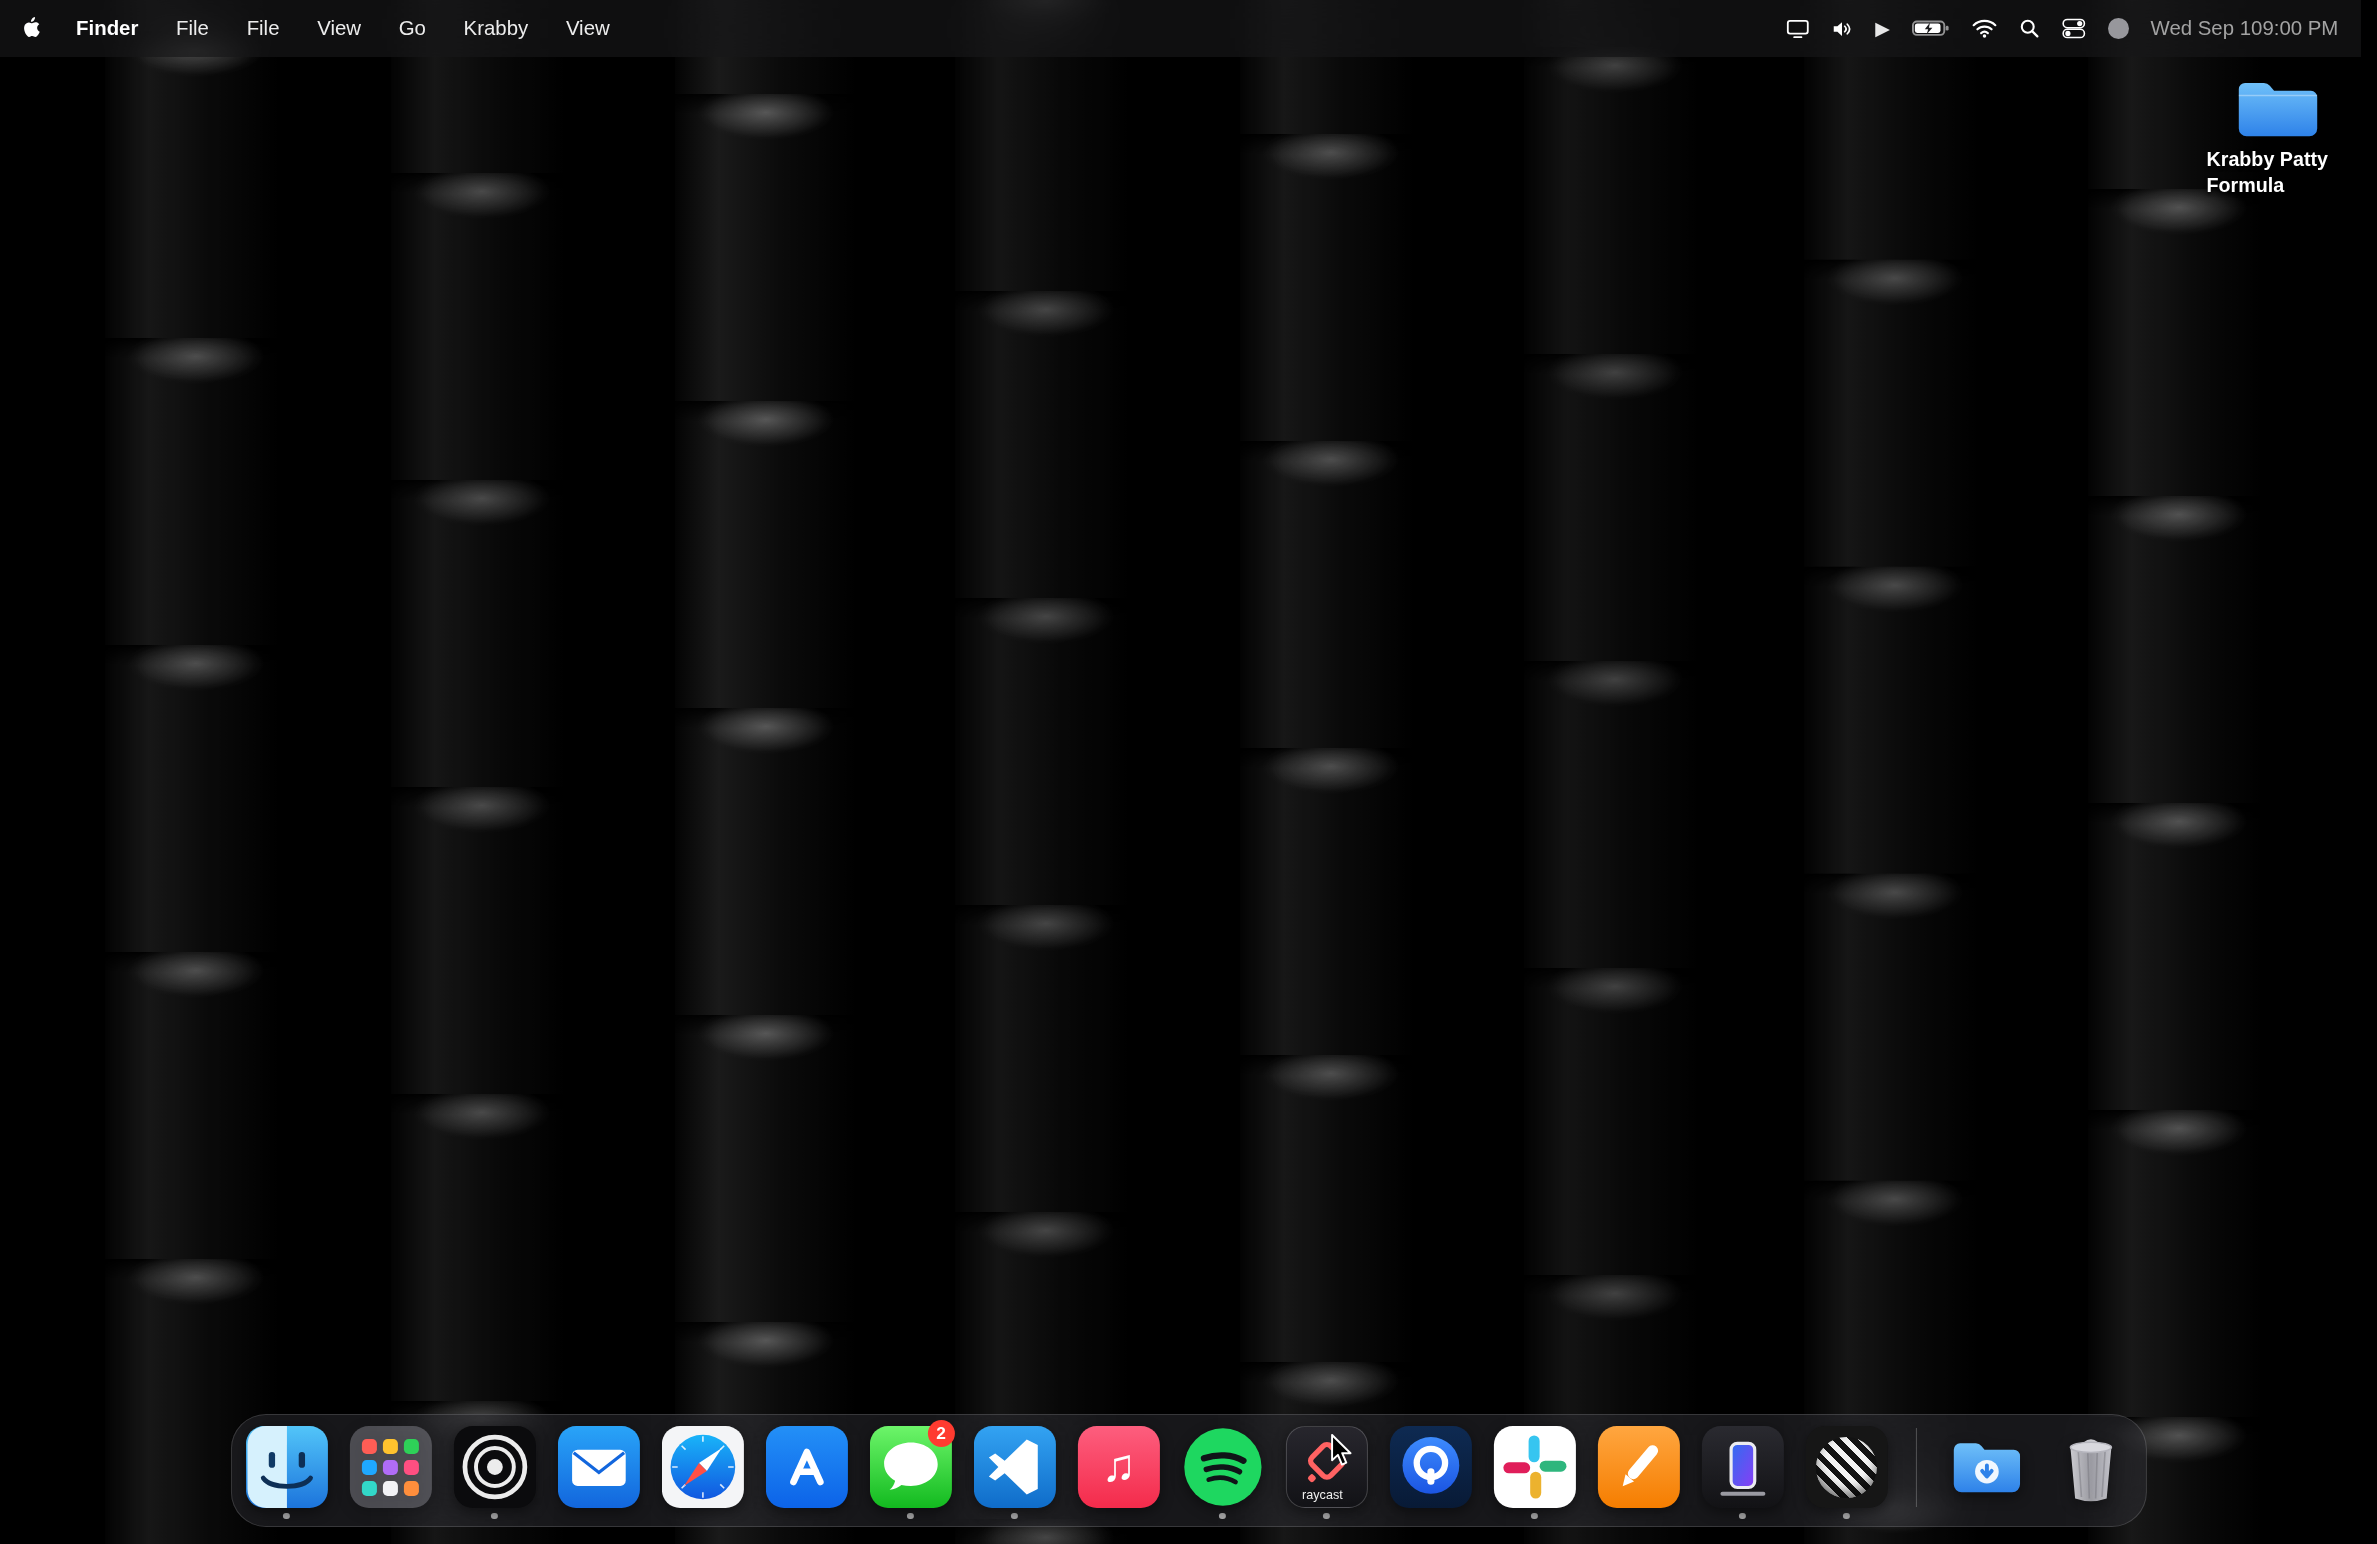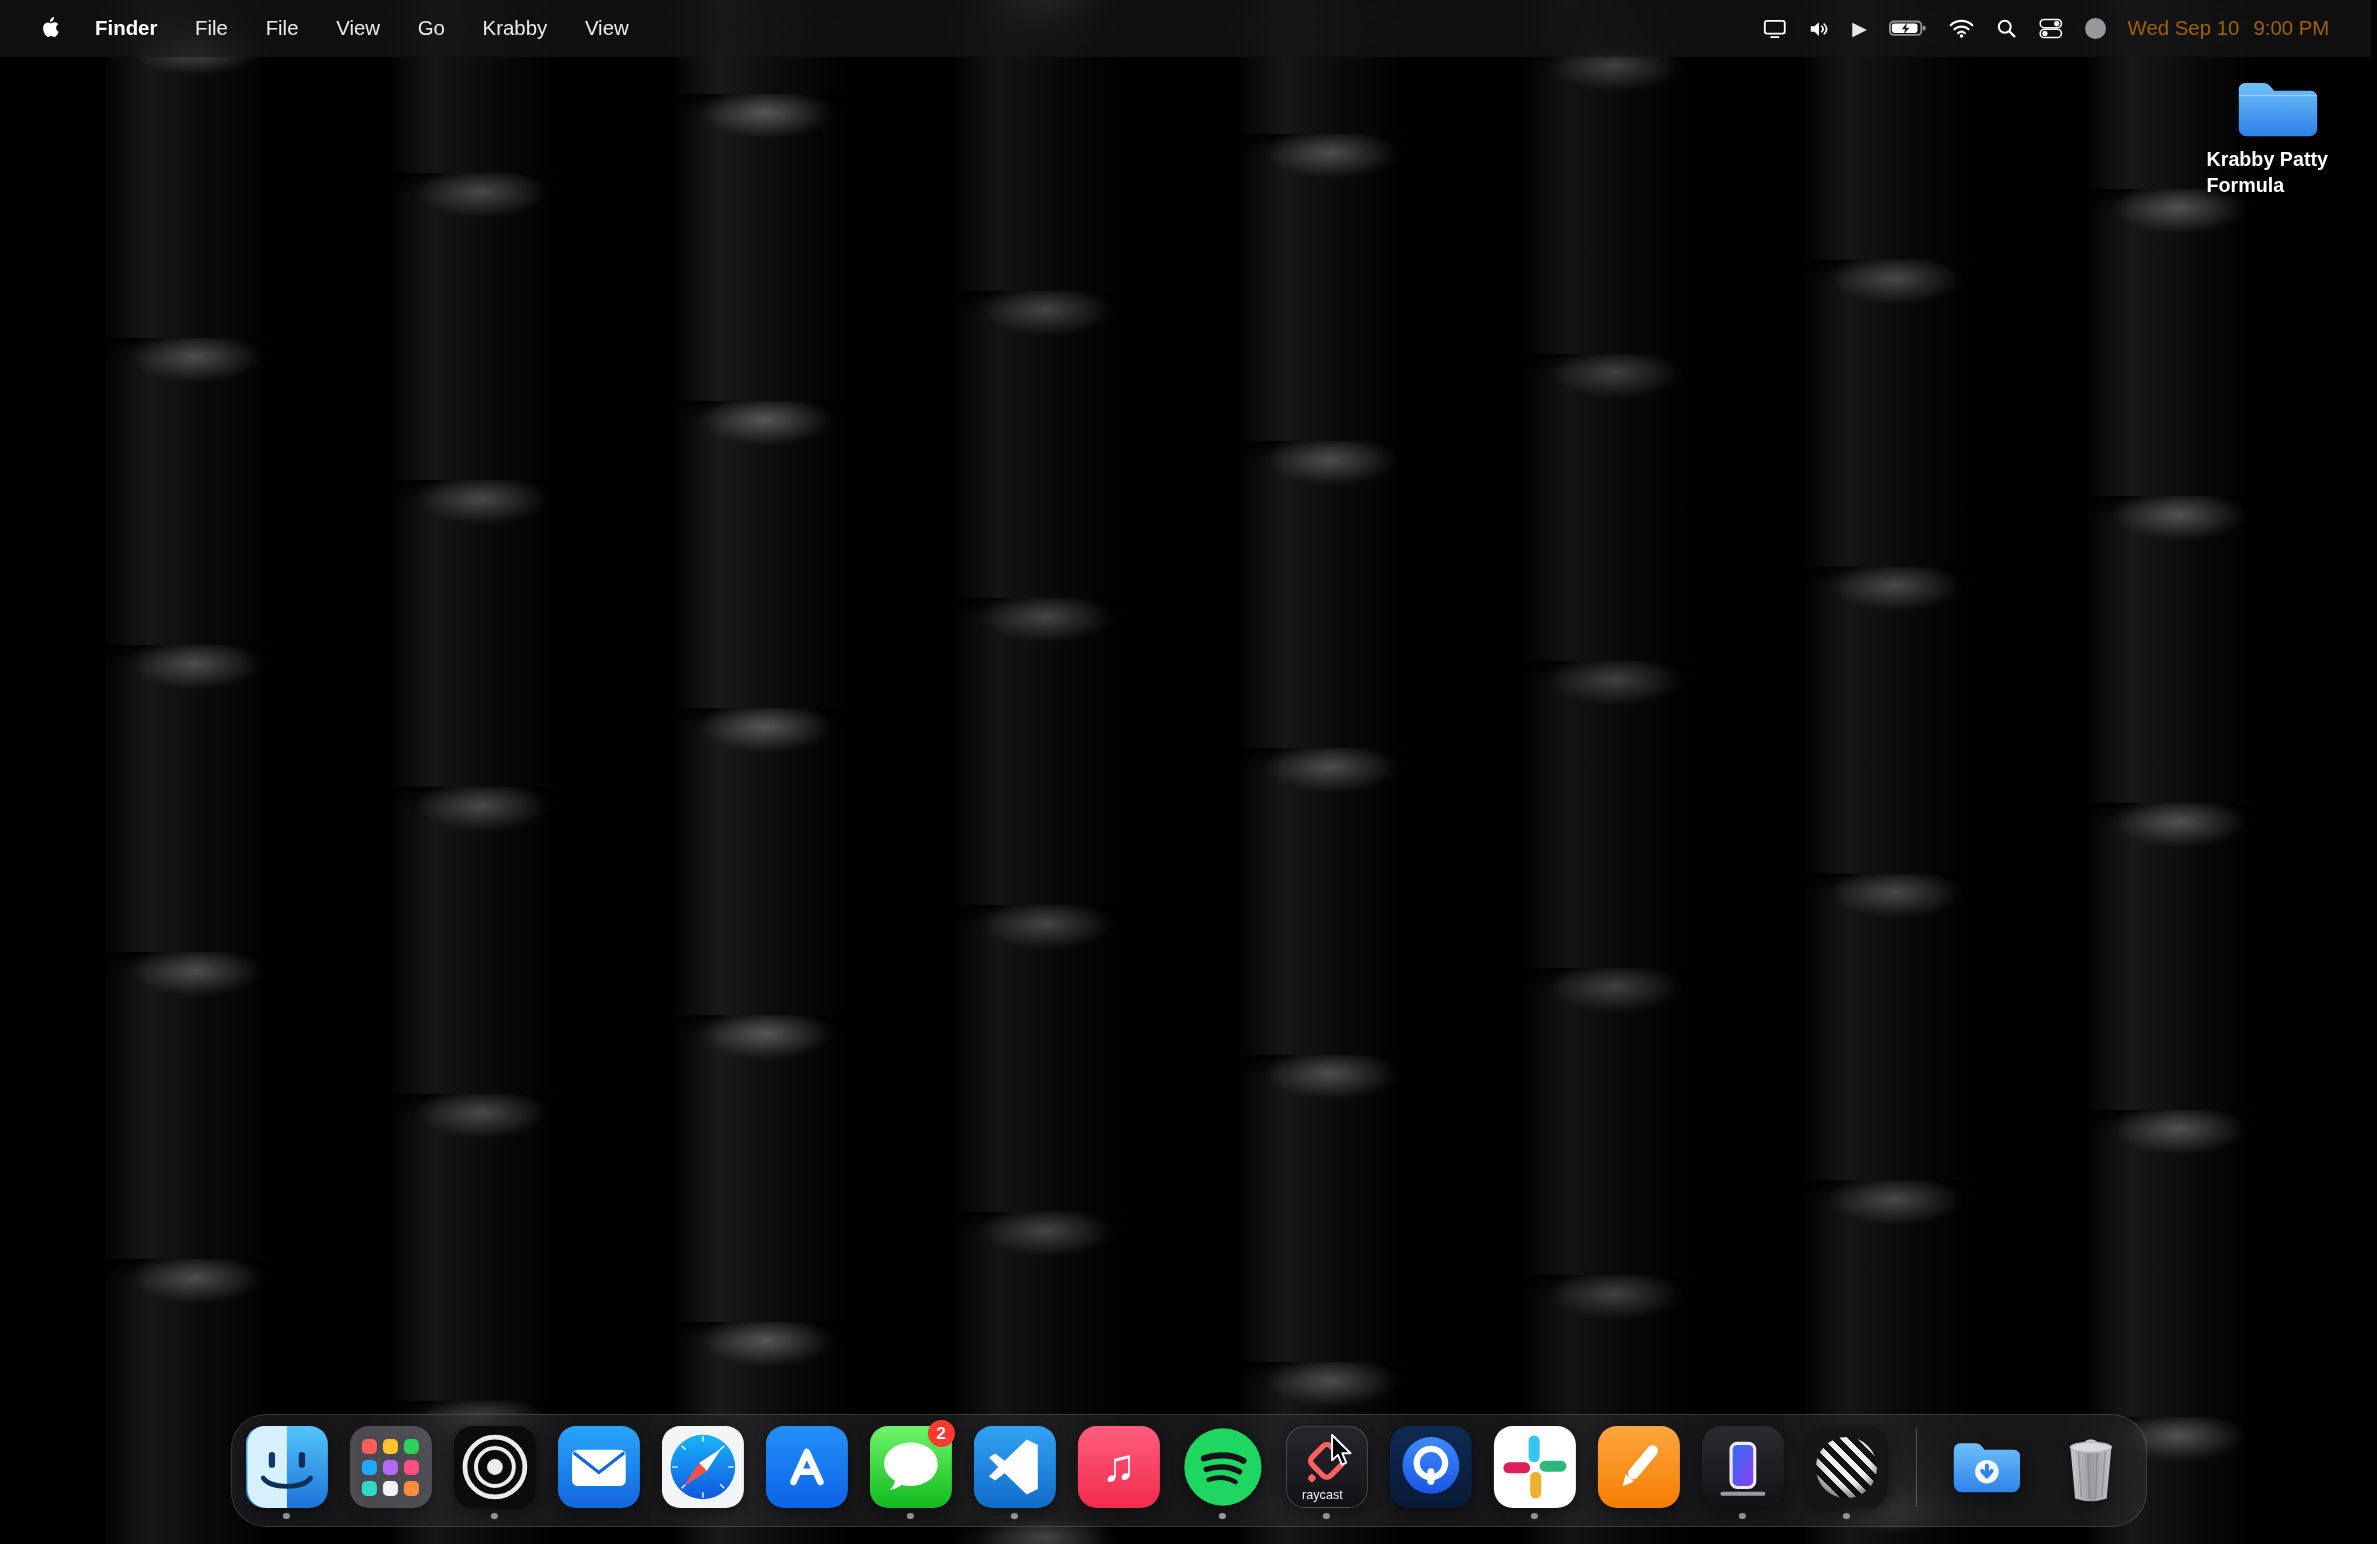--- a/index.html
+++ b/index.html
@@ -18,39 +18,39 @@
     background-image:
       radial-gradient(ellipse 50% 12% at 50% 6%, rgba(205,205,205,0.38) 0%, rgba(120,120,120,0.26) 45%, rgba(45,45,45,0.12) 68%, rgba(0,0,0,0) 75%),
       linear-gradient(180deg, rgba(0,0,0,0.9) 0px, rgba(0,0,0,0) 20.4px, rgba(0,0,0,0) 100%),
       linear-gradient(90deg, rgba(255,255,255,0.015) 0%, rgba(255,255,255,0.10) 24%, rgba(255,255,255,0.045) 58%, rgba(0,0,0,0) 100%);
     background-size:100% 307px, 100% 307px, 100% 100%;
     background-repeat:repeat-y, repeat-y, no-repeat;
   }
 
   
   .menubar {
-    position:absolute; top:0; left:0; right:6px; height:57px; z-index:6;
+    position:absolute; top:0; left:0; right:16px; height:57px; z-index:6;
     display:flex; align-items:center; justify-content:space-between;
-    padding:0 37px;
+    padding:0 18px;
     background:rgba(24,24,26,0.62);
     backdrop-filter:blur(19px);
     font-size:20.4px;
   }
   .menu-left { display:flex; align-items:center; gap:3.1px; }
   .menu-item { padding:0 17.3px; color:rgba(255,255,255,0.92); white-space:nowrap; }
   .menu-item.app-name { font-weight:700; color:#fff; }
   .apple-menu { padding:0 14px 0 4.7px; display:flex; align-items:center; }
   .menu-right { display:flex; align-items:center; gap:22px; padding-right:4.7px; }
   .status-icon { display:flex; align-items:center; justify-content:center; height:28px; }
   .grid-icon { width:20.4px; height:20.4px; display:grid; grid-template-columns:1fr 1fr; grid-template-rows:1fr 1fr; gap:1.6px; }
   .grid-icon span { border-radius:3.1px; }
   .g1{background:#ff5f57}.g2{background:#febc2e}.g3{background:#28c840}.g4{background:#18a0fb}
   .play-glyph { font-size:19px; color:rgba(255,255,255,0.9); }
   .gray-dot { width:21px; height:21px; border-radius:50%; background:#97979c; }
-  .clock { display:flex; gap:14px; color:#a16207; }
+  .clock { display:flex; color:#a3a3a3; }
 
   
   .desktop-icon {
     position:absolute; top:72px; left:2193px; width:169px; z-index:2;
     display:flex; flex-direction:column; align-items:center; gap:6.3px;
   }
   .desktop-icon svg { display:block; }
   .desktop-icon .icon-label {
     font-size:19.7px; font-weight:700; line-height:1.3; text-align:left;
     color:#fff; text-shadow:0 1.6px 3.9px rgba(0,0,0,0.9); width:142px;

